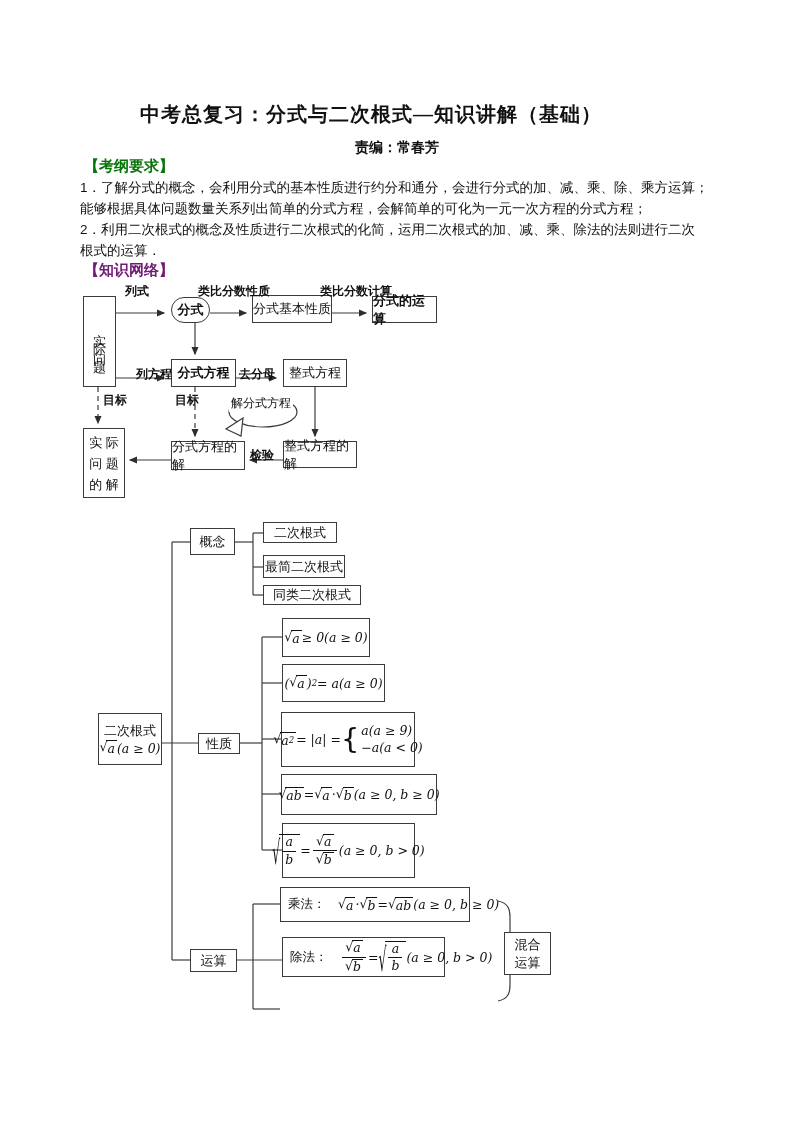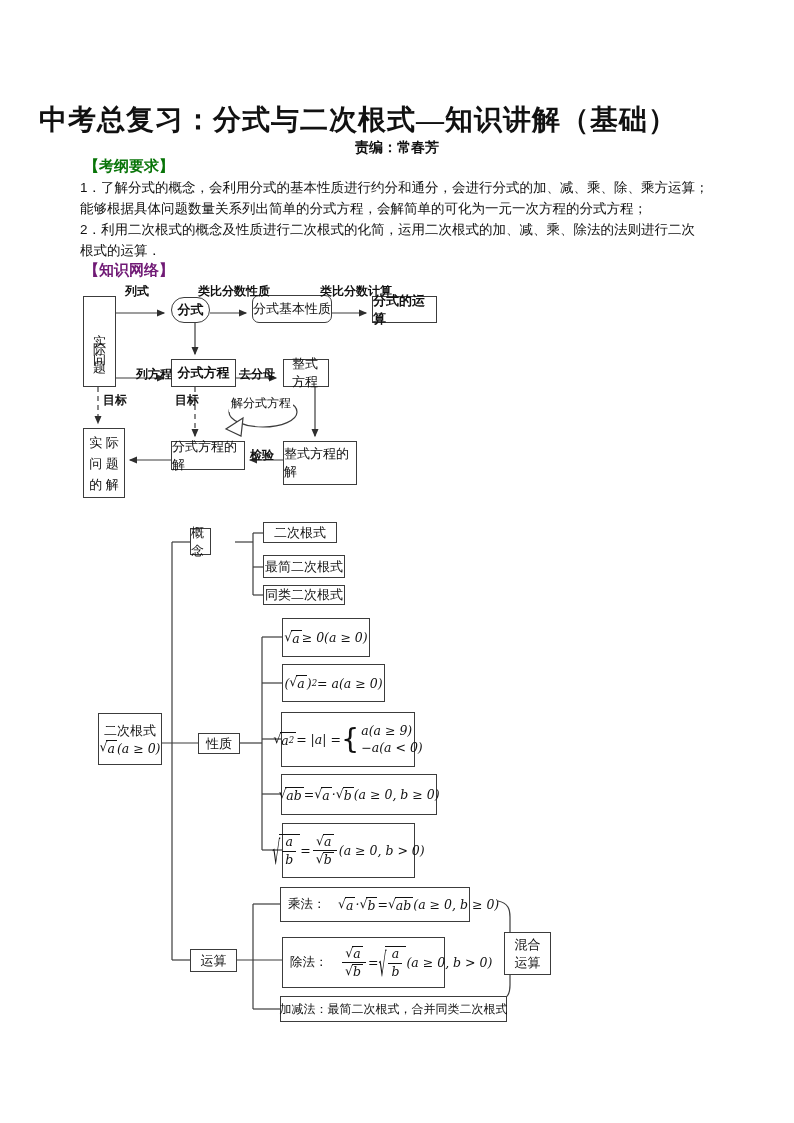--- a/index.html
+++ b/index.html
@@ -1,19 +1,19 @@
 <!DOCTYPE html>
 <html><head>
 <meta charset="utf-8">
 <style>
   html,body{margin:0;padding:0;background:#ffffff;}
   body{width:794px;height:1123px;position:relative;font-family:"Liberation Sans",sans-serif;color:#111;}
   .abs{position:absolute;}
   
-  .doc-title{left:0;top:101px;width:716px;text-align:center;font-size:28px;font-weight:bold;
+  .doc-title{left:13px;top:101px;width:716px;text-align:center;font-size:20px;font-weight:bold;
              font-family:"Liberation Serif","DejaVu Serif",serif;letter-spacing:1px;}
   .doc-editor{left:0;top:139px;width:794px;text-align:center;font-size:14px;font-weight:bold;}
   .sec-head{font-size:15px;font-weight:bold;}
   .req-line{left:80px;width:660px;font-size:13.5px;line-height:21px;white-space:nowrap;}
   
   .dbox{position:absolute;border:1px solid #3c3c3c;background:#fff;display:flex;
         align-items:center;justify-content:center;font-size:13px;box-sizing:border-box;}
   .dlabel{position:absolute;font-size:12px;font-weight:bold;white-space:nowrap;}
   .pre{white-space:pre-line;text-align:center;line-height:21px;}
   svg{position:absolute;left:0;top:0;}
@@ -70,31 +70,31 @@
       <line x1="283" y1="177" x2="250" y2="177" marker-end="url(#m1)"></line>
       <line x1="171" y1="177" x2="130" y2="177" marker-end="url(#m1)"></line>
       <ellipse cx="263" cy="129" rx="34" ry="15"></ellipse>
       <polygon points="243,135 226,146 241,153" fill="#ffffff" stroke="#3c3c3c"></polygon>
     </g>
   </svg>
   <div class="dbox" style="left:83px;top:13px;width:33px;height:91px;">
     <span class="vtext">实际问题</span>
   </div>
   <div class="dbox" style="left:171px;top:14px;width:39px;height:26px;font-weight:bold;border-radius:13px;">分式</div>
-  <div class="dbox" style="left:252px;top:12px;width:80px;height:28px;border-radius:7px;">分式基本性质</div>
+  <div class="dbox" style="left:252px;top:12px;width:80px;height:28px;">分式基本性质</div>
   <div class="dbox" style="left:372px;top:13px;width:65px;height:27px;font-weight:bold;">分式的运算</div>
   <div class="dbox" style="left:171px;top:76px;width:65px;height:28px;font-weight:bold;text-align:right;">分式方程</div>
-  <div class="dbox" style="left:283px;top:76px;width:46px;height:28px;padding-left:8px;">整式方程</div>
+  <div class="dbox" style="left:283px;top:76px;width:64px;height:28px;">整式方程</div>
   <div class="dbox" style="left:83px;top:145px;width:42px;height:70px;">
     <span class="pre">实 际
 问 题
 的 解</span>
   </div>
   <div class="dbox" style="left:171px;top:158px;width:74px;height:29px;">分式方程的解</div>
-  <div class="dbox" style="left:283px;top:158px;width:74px;height:44px;">整式方程的解</div>
+  <div class="dbox" style="left:283px;top:158px;width:74px;height:27px;">整式方程的解</div>
   <div class="dlabel" style="left:125px;top:0;">列式</div>
   <div class="dlabel" style="left:198px;top:0;">类比分数性质</div>
   <div class="dlabel" style="left:320px;top:0;">类比分数计算</div>
   <div class="dlabel" style="left:136px;top:83px;">列方程</div>
   <div class="dlabel" style="left:239px;top:83px;">去分母</div>
   <div class="dlabel" style="left:103px;top:109px;">目标</div>
   <div class="dlabel" style="left:175px;top:109px;">目标</div>
   <div class="dlabel" style="left:229px;top:112px;font-weight:normal;background:#fff;padding:0 2px;">解分式方程</div>
   <div class="dlabel" style="left:250px;top:164px;">检验</div>
 </div>
@@ -131,24 +131,24 @@
     <span class="formula">
         <span class="sq">
           <span class="sqg">√</span>
           <span class="rad">
             <span class="mi">a</span>
           </span>
         </span>
         <span class="mi">(a ≥ 0)</span>
       </span>
   </div>
-  <div class="dbox" style="left:190px;top:13px;width:21px;height:27px;">概念</div>
+  <div class="dbox" style="left:190px;top:13px;width:45px;height:27px;">概念</div>
   <div class="dbox" style="left:263px;top:7px;width:74px;height:21px;">二次根式</div>
   <div class="dbox" style="left:263px;top:40px;width:82px;height:23px;">最简二次根式</div>
-  <div class="dbox" style="left:263px;top:70px;width:82px;height:20px;">同类二次根式</div>
+  <div class="dbox" style="left:263px;top:70px;width:98px;height:20px;">同类二次根式</div>
   <div class="dbox" style="left:198px;top:218px;width:42px;height:21px;">性质</div>
 
   <div class="dbox" style="left:282px;top:103px;width:88px;height:39px;">
     <span class="formula">
         <span class="sq">
           <span class="sqg">√</span>
           <span class="rad">
             <span class="mi">a</span>
           </span>
         </span>
@@ -271,21 +271,21 @@
         <span class="mi"> = </span>
         <span class="sq">
           <span class="sqg">√</span>
           <span class="rad">
             <span class="mi">ab</span>
           </span>
         </span>
         <span class="mi">(a ≥ 0, b ≥ 0)</span>
       </span>
   </div>
-  <div class="dbox" style="left:282px;top:422px;width:163px;height:51px;justify-content:flex-start;padding-left:7px;">
+  <div class="dbox" style="left:282px;top:422px;width:163px;height:40px;justify-content:flex-start;padding-left:7px;">
     <span class="formula">
         <span class="mcn">除法：　</span>
         <span class="frac">
           <span class="num">
             <span class="sq">
               <span class="sqg">√</span>
               <span class="rad">
                 <span class="mi">a</span>
               </span>
             </span>
@@ -309,22 +309,17 @@
               </span>
               <span class="den">
                 <span class="mi">b</span>
               </span>
             </span>
           </span>
         </span>
         <span class="mi">(a ≥ 0, b &gt; 0)</span>
       </span>
   </div>
-  <div class="dbox" style="left:280px;top:481px;width:227px;height:26px;font-size:12px;">
-    <span class="formula" style="font-size:12px;">
-        <span class="mcn">加减法：最简二次根式，合并同类二次根式</span>
-      </span>
-  </div>
   <div class="dbox" style="left:504px;top:417px;width:47px;height:43px;">
     <span class="pre" style="line-height:18px;">混合
 运算</span>
   </div>
 </div>
 
 </body></html>

